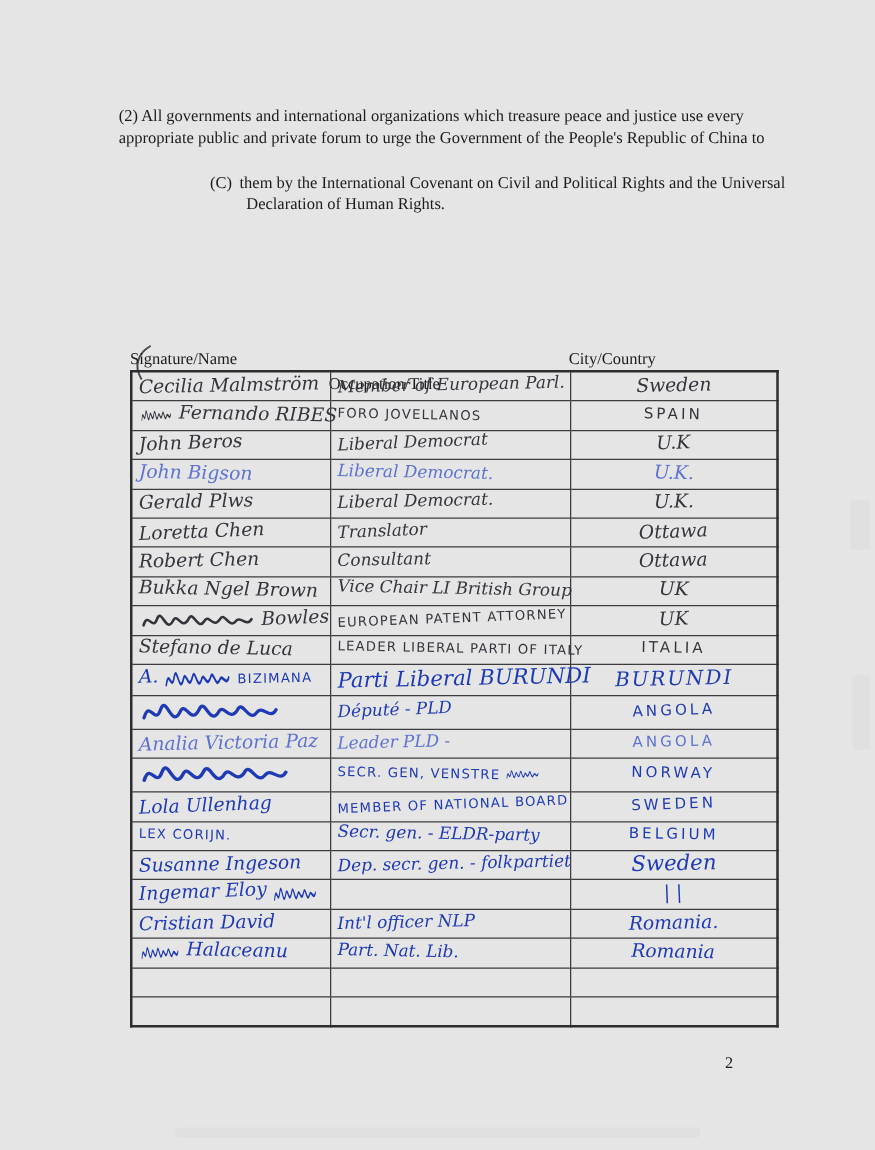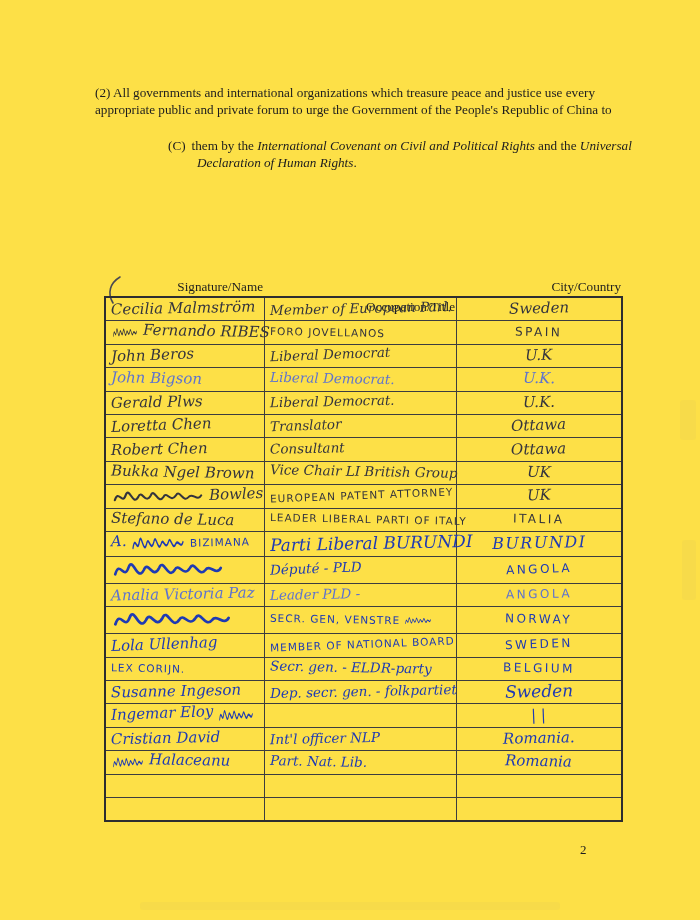--- a/index.html
+++ b/index.html
@@ -1,29 +1,29 @@
 <!DOCTYPE html>
 <html style="--ink-dark: #34343d; --ink-blue: #1e3ab4; --ink-lblue: #5e73cf;"><head>
 <meta charset="utf-8">
 <style>
   html,body{margin:0;padding:0;}
   body{
     width:700px;height:920px;background:#fefefe;position:relative;
     font-family:"Liberation Serif", serif;color:#1c1c1e;overflow:hidden;
   }
-  .page{position:absolute;inset:0;background:#fde047;}
+  .page{position:absolute;inset:0;background:#e5e5e5;}
   
   .typed-block{position:absolute;left:95px;top:84px;width:545px;font-size:13.2px;line-height:17px;}
   .para{width:527px;margin:0 0 19px 0;}
   .li{margin:0;padding-left:102px;text-indent:-29px;width:443px;}
   .li .lbl{padding-right:6px;}
-  .it{font-style:italic;}
+  .it{}
   
   .tbl-header{position:absolute;left:104px;top:279px;width:517px;display:flex;font-size:13.2px;}
-  .tbl-header span{display:block;text-align:right;}
+  .tbl-header span{display:block;text-align:left;}
   .h-col1{width:159px;} .h-col2{width:192px;margin-top:20px;} .h-col3{width:166px;}
   
   .sig-table-wrap{position:absolute;left:104px;top:296px;}
   table{border-collapse:collapse;table-layout:fixed;width:517px;border:2px solid #2d2d30;}
   td{border:1px solid #3c3c40;height:22.4px;padding:0 5px;white-space:nowrap;overflow:visible;
      vertical-align:middle;font-size:14px;}
   td:nth-child(3){text-align:center;}
   
   .hw{font-family:"DejaVu Serif", serif;font-style:italic;display:inline-block;
       transform:rotate(-1.2deg);position:relative;top:-1px;font-size:15px;}

